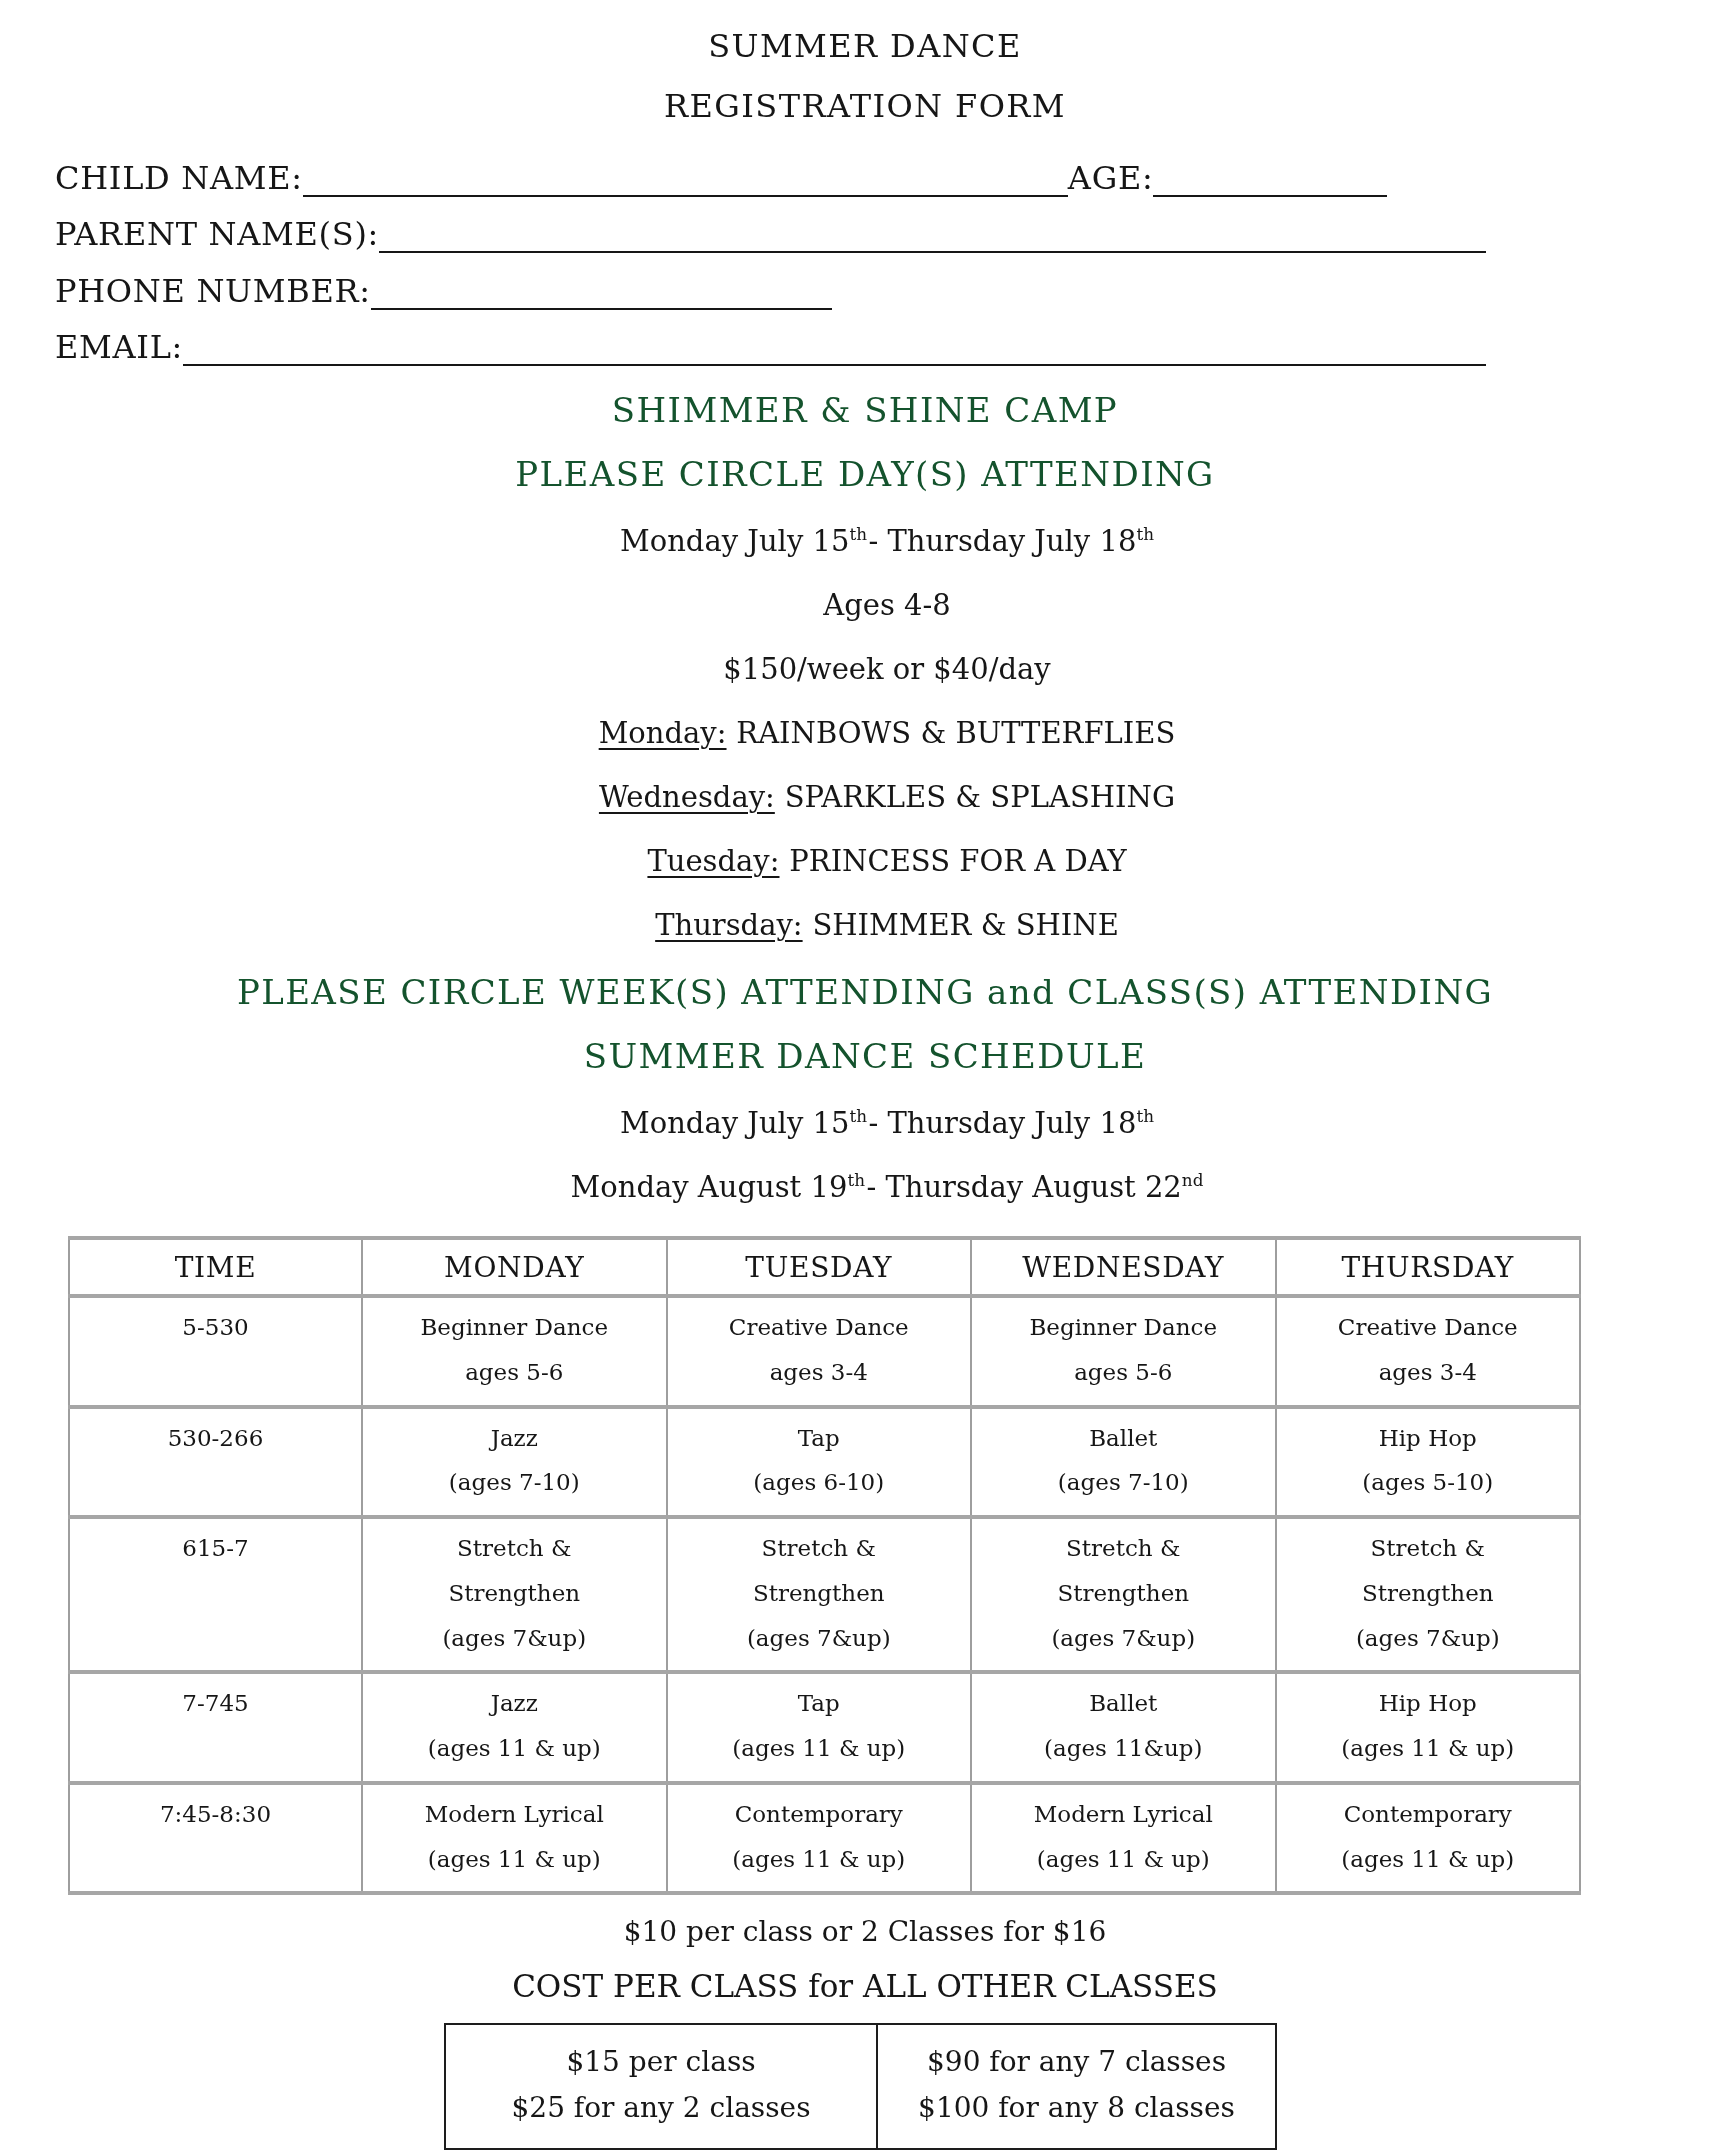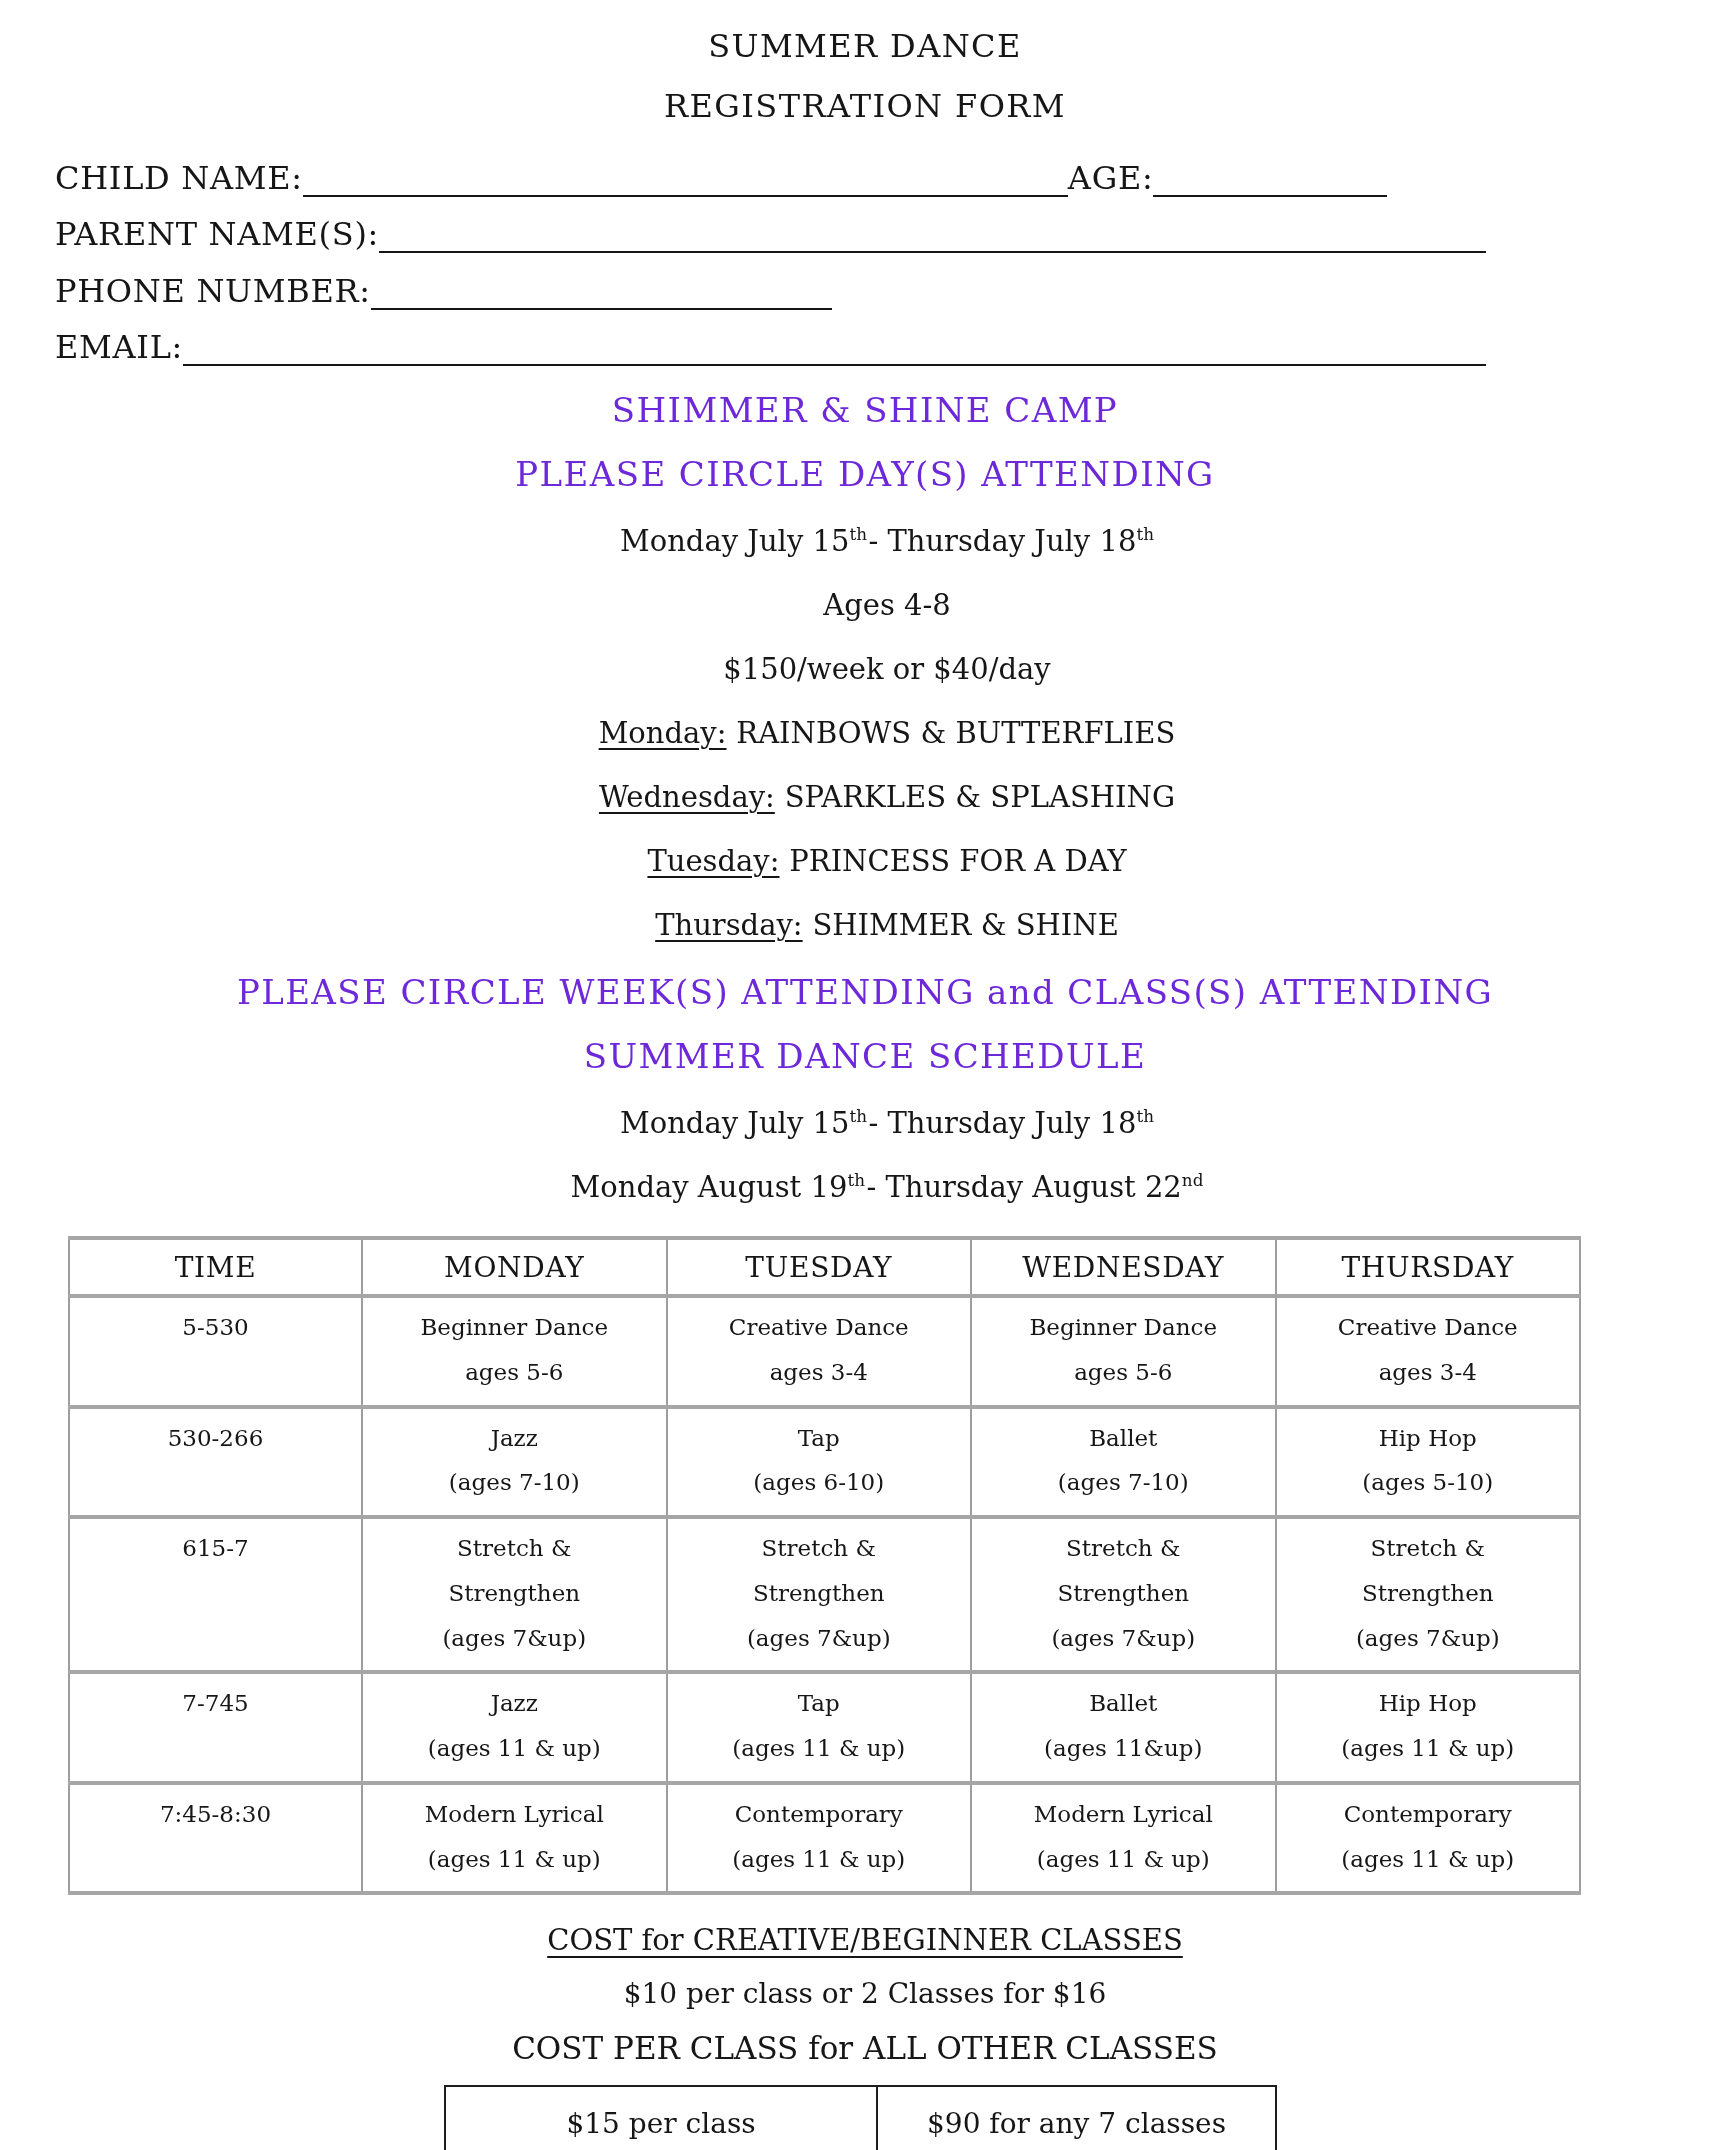--- a/index.html
+++ b/index.html
@@ -16,21 +16,21 @@
 
   
   .form-row{display:flex;align-items:flex-end;margin:0 0 15.4px 55px;font-size:32px;letter-spacing:0.7px;white-space:nowrap;}
   .blank{border-bottom:2.1px solid #161616;height:39px;display:inline-block;}
   .blank.child{width:765px;}
   .blank.age{width:234px;}
   .blank.parent{width:1107px;}
   .blank.phone{width:461px;}
   .blank.email{width:1303px;}
 
-  .pink{color:#6d28d9;}
+  .pink{color:#14532d;}
   .sect{font-size:34px;letter-spacing:1.4px;margin:24px 0 7px 0;}
   .line{font-size:29px;margin:30px 0;padding-left:44px;}
   sup.sp{font-size:0.58em;vertical-align:super;line-height:0;}
   .after-sup{margin-left:1.4px;}
   .u{text-decoration:underline;text-underline-offset:4.9px;text-decoration-thickness:2.1px;}
   .theme{margin-left:9.8px;}
 
   
   table.sched{border-collapse:collapse;margin:32px 0 0 68px;width:1513px;table-layout:fixed;}
   table.sched col.t{width:293px;}
@@ -228,23 +228,20 @@
           <div>(ages 11 &amp; up)</div>
         </td>
         <td>
           <div>Contemporary</div>
           <div>(ages 11 &amp; up)</div>
         </td>
       </tr>
     </tbody>
   </table>
 
-  <div class="center cost-title">
-    <span class="u2">COST for CREATIVE/BEGINNER CLASSES</span>
-  </div>
   <div class="center cost-line">$10 per class or 2 Classes for $16</div>
   <div class="center cost-head">COST PER CLASS for ALL OTHER CLASSES</div>
 
   <div class="cost-box">
     <div class="cost-col l">
       <div>$15 per class</div>
       <div>$25 for any 2 classes</div>
 
     </div>
     <div class="cost-col r">

